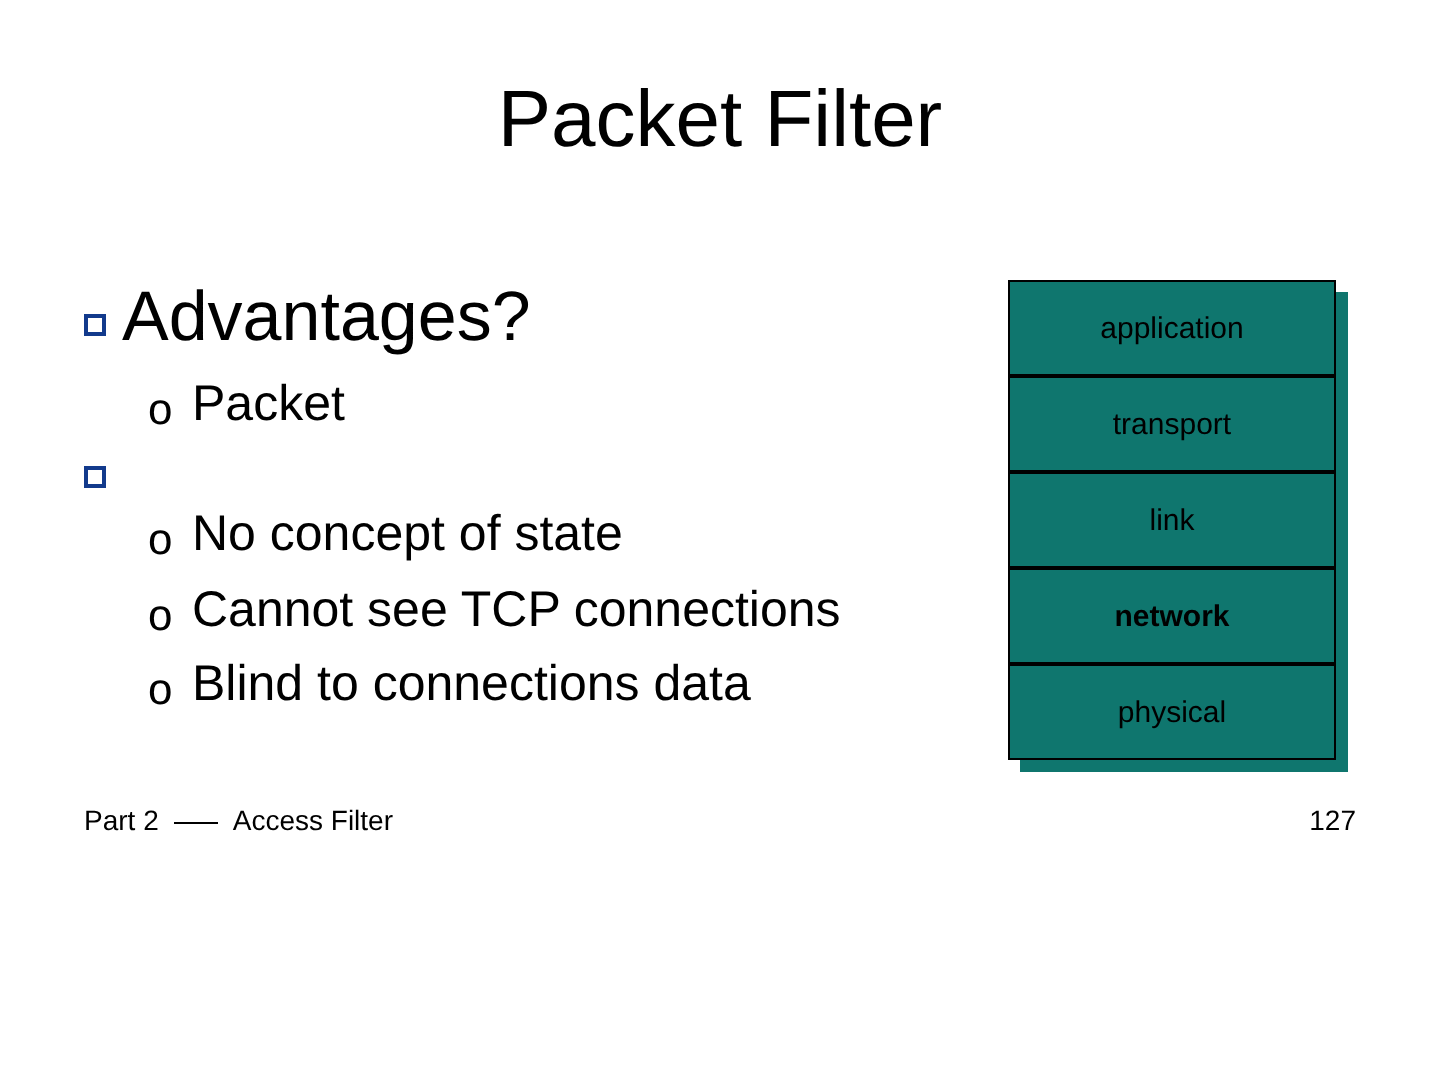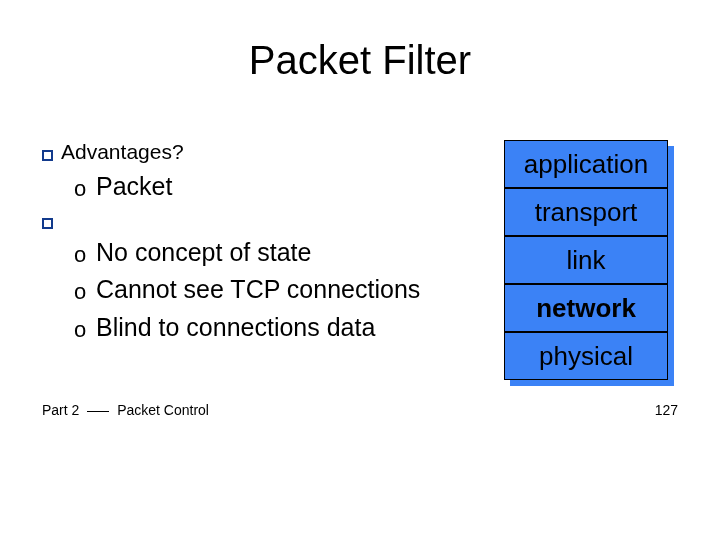--- a/index.html
+++ b/index.html
@@ -4,27 +4,27 @@
 <style>
   * { margin: 0; padding: 0; box-sizing: border-box; }
   html, body { width: 720px; height: 540px; background: #fff; font-family: "Comic Sans MS", "Comic Sans", cursive, sans-serif; color: #000; }
   .slide { position: relative; width: 720px; height: 448px; }
   .title { position: absolute; top: 38px; left: 0; width: 100%; text-align: center; font-size: 40px; font-weight: 400; }
   .content { position: absolute; left: 42px; top: 140px; }
   .row-l1 { display: flex; align-items: center; margin-bottom: 10px; }
   .row-l2 { display: flex; align-items: center; margin-left: 32px; margin-bottom: 10px; }
   .bullet-square { width: 11px; height: 11px; border: 2px solid #123a8c; background: transparent; flex-shrink: 0; margin-top: 7px; }
   .bullet-o { font-family: Arial, sans-serif; font-size: 22px; color: #000; width: 14px; flex-shrink: 0; line-height: 1; margin-top: 5px; }
-  .l1-text { font-size: 21px; margin-left: 8px; line-height: 1.1; }
+  .l1-text { font-size: 35px; margin-left: 8px; line-height: 1.1; }
   .l2-text { font-size: 25px; margin-left: 8px; line-height: 1.1; }
   .stack { position: absolute; right: 52px; top: 140px; width: 164px; }
   .stack-shadow { position: absolute; top: 6px; left: 6px; width: 164px; background: #1a237e; }
   .stack-shadow .cell { height: 48px; border: none; }
   .stack-front { position: relative; background: #fff; }
-  .cell { height: 48px; border: 1px solid #000; display: flex; align-items: center; justify-content: center; font-family: Arial, Helvetica, sans-serif; font-size: 26px; background: #3b82f6; }
+  .cell { height: 48px; border: 1px solid #000; display: flex; align-items: center; justify-content: center; font-family: Arial, Helvetica, sans-serif; font-size: 15px; background: #0f766e; }
   .cell.bold { font-weight: bold; }
   .footer { position: absolute; left: 42px; bottom: 30px; right: 42px; display: flex; justify-content: space-between; font-family: Arial, Helvetica, sans-serif; font-size: 14px; color: #000; }
   .dash { display: inline-block; width: 22px; height: 1.5px; background: #000; vertical-align: middle; margin: 0 4px; }
 </style>
 </head>
 <body>
 
 <div class="slide">
 
   <div class="title">Packet Filter</div>
@@ -69,18 +69,18 @@
       <div class="cell">link</div>
       <div class="cell bold">network</div>
       <div class="cell">physical</div>
     </div>
   </div>
 
   <div class="footer">
     <span>
       <span>Part 2</span>
       <span class="dash"></span>
-      <span>Packet Control</span>
+      <span>Access Filter</span>
     </span>
     <span>127</span>
   </div>
 
 </div>
 
 </body></html>

